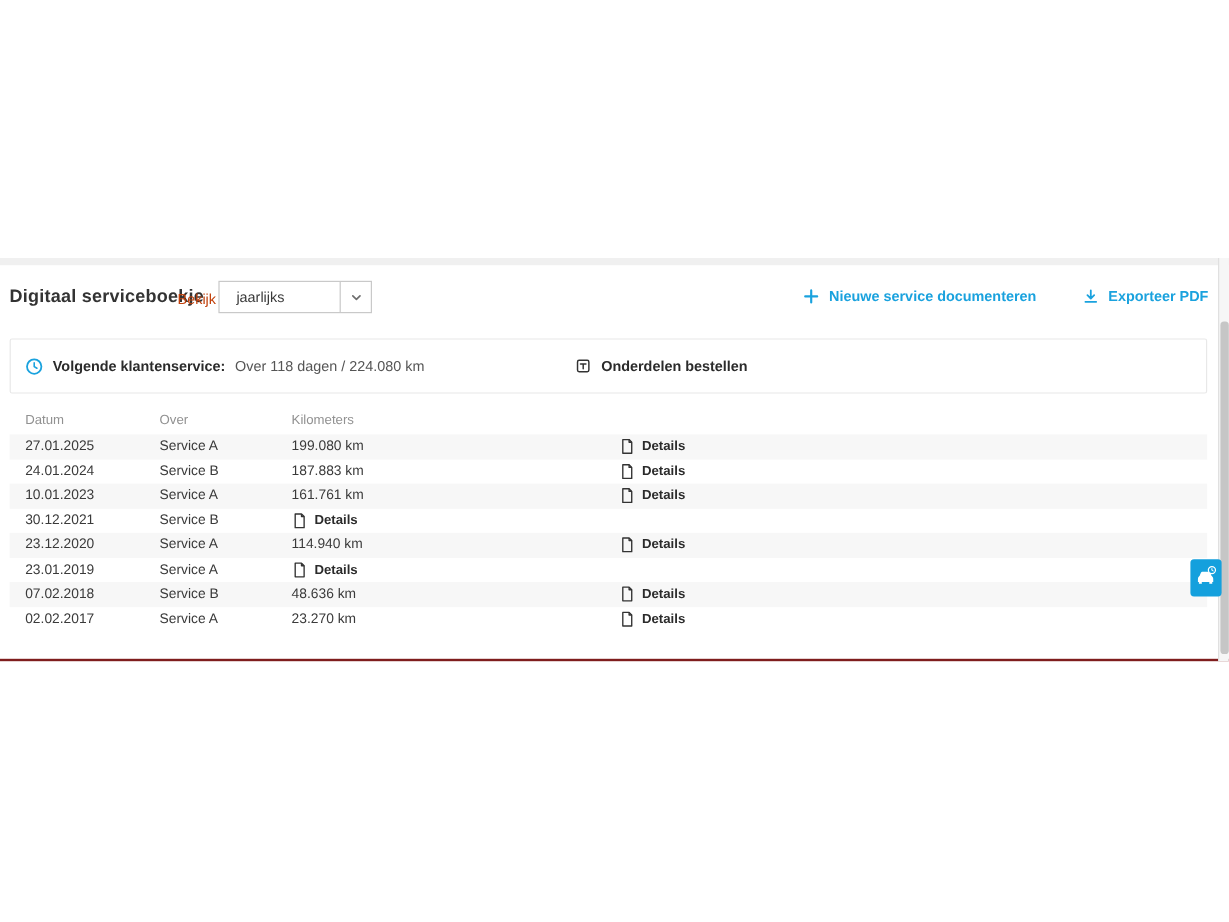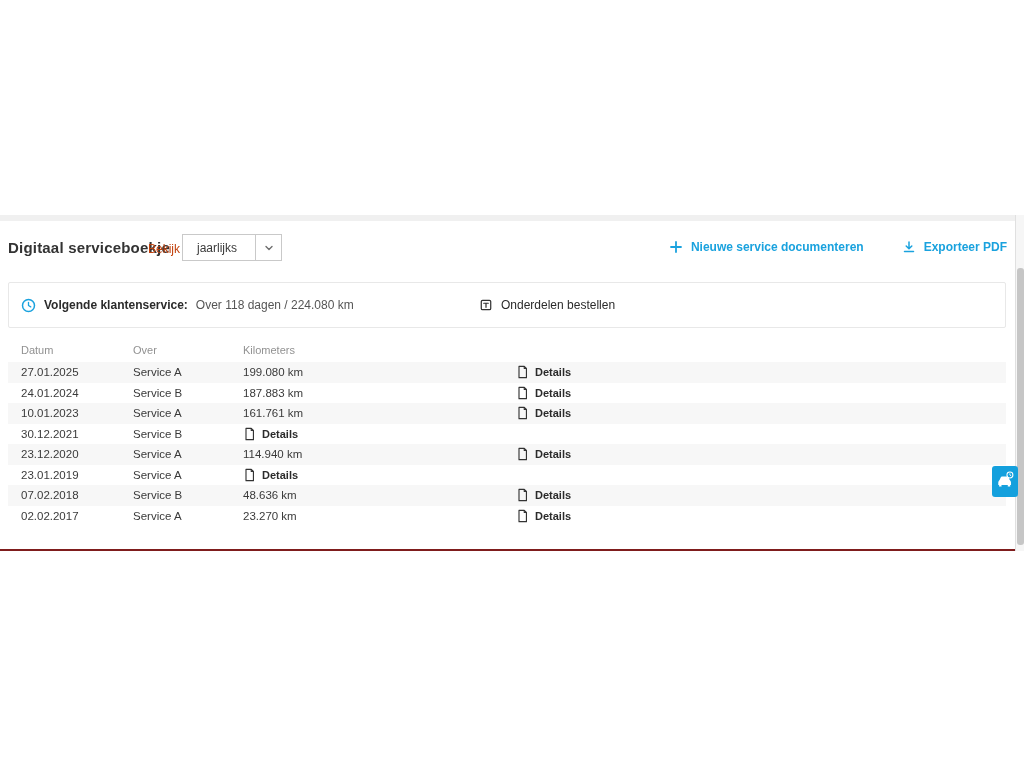--- a/index.html
+++ b/index.html
@@ -18,21 +18,21 @@
   }
   
   .page-title {
     position:absolute; left:8px; top:24px; font-size:15px; font-weight:bold;
     color:#333; letter-spacing:.2px;
   }
   .view-label {
     position:absolute; left:148px; top:27px; font-size:12px; color:#c2410c;
   }
   .dropdown {
-    position:absolute; left:182px; top:19px; width:100px; height:27px;
+    position:absolute; left:182px; top:19px; width:128px; height:27px;
     border:1px solid #c9c9c9; background:#fff; display:flex; align-items:stretch;
     cursor:pointer;
   }
   .dd-value {
     flex:1; display:flex; align-items:center; padding-left:14px;
     font-size:12px; color:#3a3a3a;
   }
   .dd-chevron {
     width:26px; border-left:1px solid #c9c9c9; display:flex;
     align-items:center; justify-content:center; color:#6e6e6e;
@@ -50,21 +50,21 @@
     border:1px solid #e8e8e8; border-radius:2px; background:#fff;
   }
   .next-service {
     position:absolute; left:12px; top:0; height:100%;
     display:flex; align-items:center; gap:8px; font-size:12px;
   }
   .next-service b { color:#2b2b2b; }
   .next-service .value { color:#555; }
   .order-parts {
     position:absolute; left:470px; top:0; height:100%;
-    display:flex; align-items:center; gap:8px; font-size:12px; font-weight:normal;
+    display:flex; align-items:center; gap:8px; font-size:12px; font-weight:bold;
     color:#2b2b2b; cursor:pointer;
   }
   
   .table-head, .t-row {
     display:grid; grid-template-columns:112px 110px 273px auto;
     padding-left:13px; align-items:center;
   }
   .table-head {
     position:absolute; left:8px; top:124px; width:998px; height:21px;
     font-size:11px; color:#919191;

